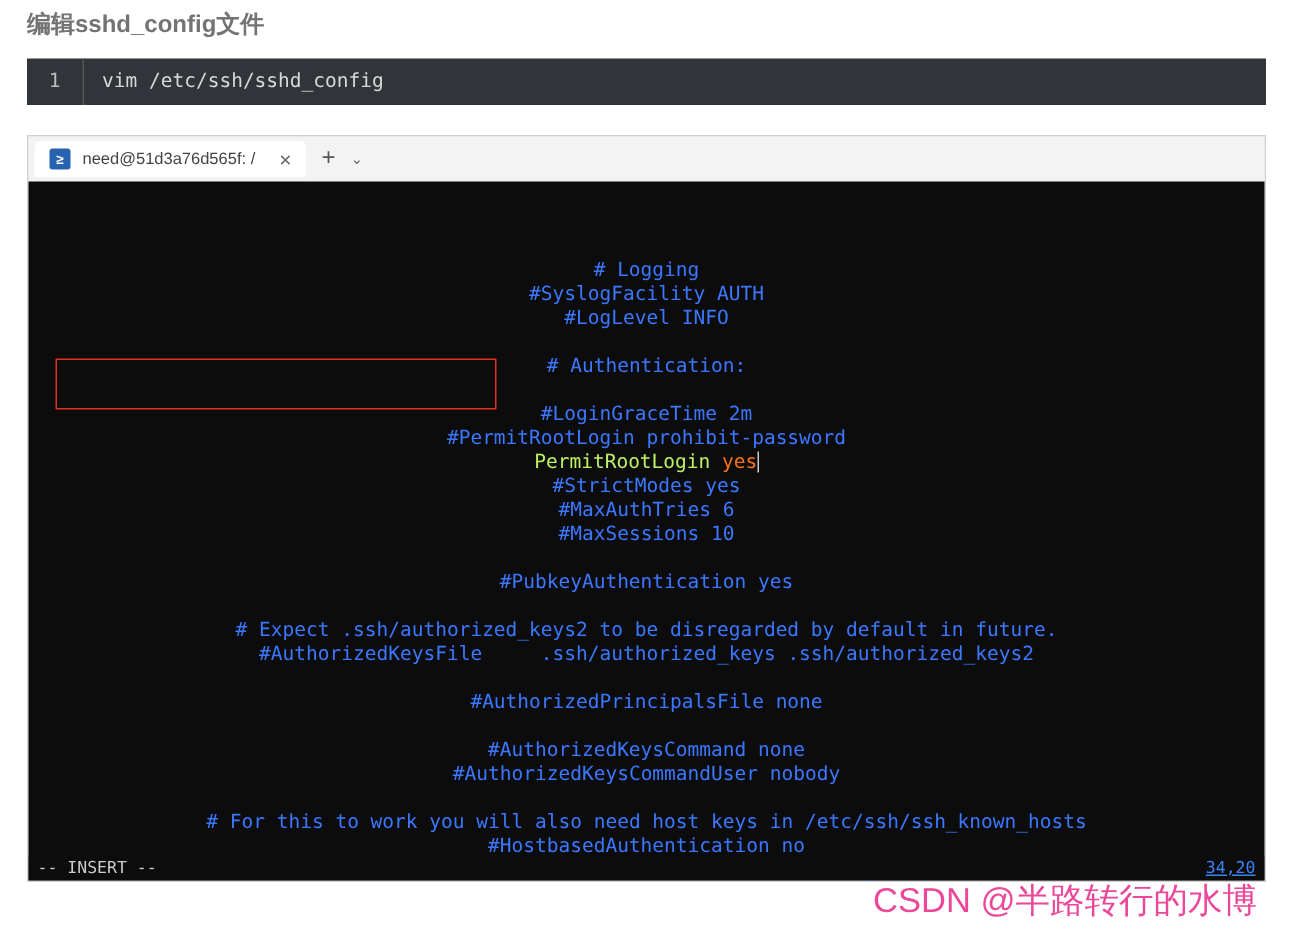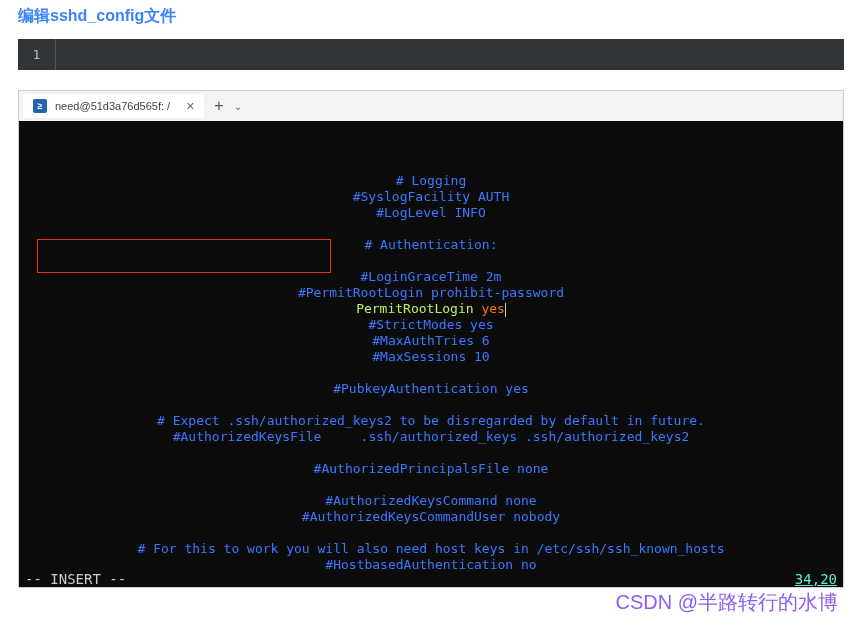--- a/index.html
+++ b/index.html
@@ -1,44 +1,45 @@
 <!DOCTYPE html>
 <html><head>
 <meta charset="utf-8">
 <style>
   * { margin: 0; padding: 0; box-sizing: border-box; }
   body { font-family: Arial, sans-serif; background: #fff; width: 862px; height: 624px; overflow: hidden; position: relative; }
-  .heading { font-size: 16px; font-weight: bold; color: #3b82f6; padding: 6px 18px 12px 18px; }
+  .heading { font-size: 16px; font-weight: bold; color: #737373; padding: 6px 18px 12px 18px; }
   .code-block { background: #31353a; color: #d8d8d8; margin: 0 18px 20px 18px; display: flex; align-items: center; font-family: Consolas, monospace; font-size: 13px; }
   .code-gutter { width: 38px; text-align: center; padding: 8px 0; color: #bcbcbc; border-right: 1px solid #555; }
   .code-text { padding: 8px 12px; }
   .terminal-window { margin: 0 18px; border: 1px solid #d0d0d0; background: #f3f3f3; }
   .tab-bar { display: flex; align-items: center; background: #f3f3f3; height: 30px; padding: 0 4px; }
   .tab { display: flex; align-items: center; background: #fff; height: 24px; padding: 0 10px; border-radius: 4px 4px 0 0; font-size: 11px; color: #444; gap: 8px; }
   .tab-icon { width: 14px; height: 14px; background: #2763ae; display: flex; align-items: center; justify-content: center; color: #fff; font-size: 9px; font-weight: bold; border-radius: 2px; }
   .tab-close { color: #666; font-size: 14px; margin-left: 8px; cursor: pointer; }
   .tab-plus { color: #555; font-size: 16px; padding: 0 10px; cursor: pointer; }
   .tab-chevron { color: #666; font-size: 10px; }
   .terminal { background: #0c0c0c; color: #3b78ff; font-family: Consolas, monospace; font-size: 13px; line-height: 16px; padding: 4px 6px; white-space: pre; overflow: hidden; height: 466px; position: relative; text-align: center; }
   .yellow { color: #bef264; }
   .green { color: #f97316; }
   .highlight-box { position: absolute; border: 1px solid #e03020; left: 18px; top: 118px; width: 294px; height: 34px; pointer-events: none; }
   .cursor { display: inline-block; width: 1px; height: 14px; background: #cccccc; vertical-align: middle; }
-  .status-line { position: absolute; bottom: 0; left: 0; right: 0; font-family: Consolas, monospace; font-size: 14px; color: #cccccc; padding: 0 6px; display: flex; justify-content: space-between; background: #0c0c0c; }
-  .status-pos { color: #5eead4; text-decoration: underline; }
-  .watermark { position: absolute; bottom: 8px; right: 24px; color: #8b5cf6; font-size: 20px; pointer-events: none; font-family: Arial, sans-serif; }
+  .status-line { position: absolute; bottom: 0; left: 0; right: 0; font-family: Consolas, monospace; font-size: 11px; color: #cccccc; padding: 0 6px; display: flex; justify-content: space-between; background: #0c0c0c; }
+  .status-pos { color: #3b82f6; text-decoration: underline; }
+  .watermark { position: absolute; bottom: 8px; right: 24px; color: #ec4899; font-size: 23px; pointer-events: none; font-family: Arial, sans-serif; }
   .blank { height: 16px; }
 </style>
 </head>
 <body>
 
 <div class="heading">编辑sshd_config文件</div>
 
 <div class="code-block">
   <div class="code-gutter">1</div>
+  <div class="code-text">vim /etc/ssh/sshd_config</div>
 </div>
 
 <div class="terminal-window">
   <div class="tab-bar">
     <div class="tab">
       <span class="tab-icon">≥</span>
       <span>need@51d3a76d565f: /</span>
       <span class="tab-close">×</span>
     </div>
     <span class="tab-plus">+</span>

